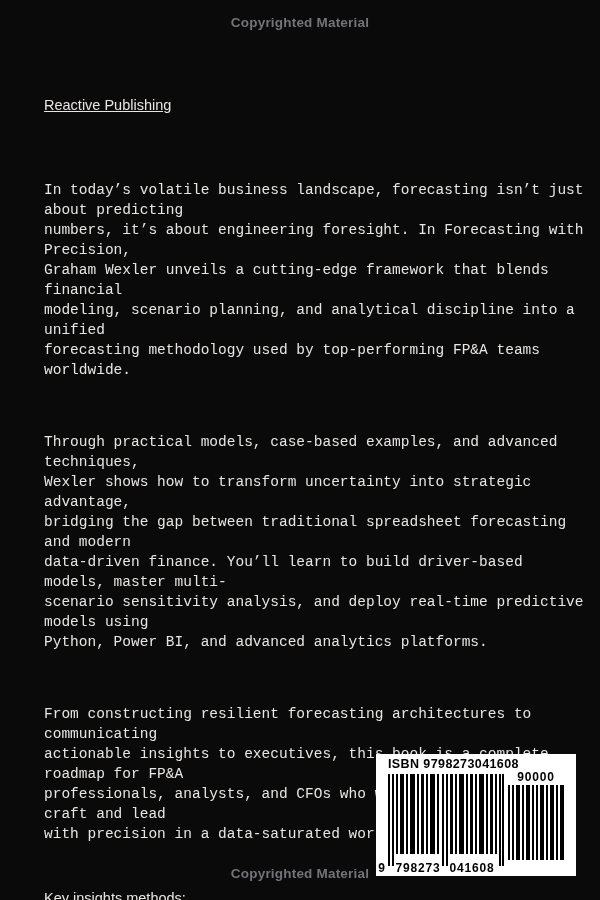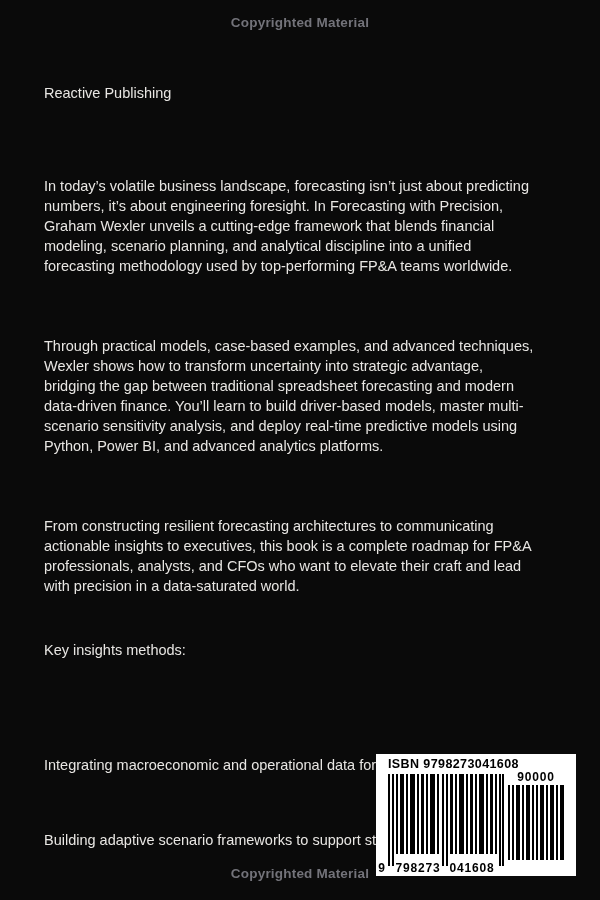--- a/index.html
+++ b/index.html
@@ -32,24 +32,26 @@
     position: absolute;
     left: 44px;
     top: 63px;
     width: 545px;
     color: #e8e6e3;
     font-size: 14.5px;
     line-height: 20px;
     white-space: pre-line;
   }
   .publisher {
-    margin: 0 0 17px 0;
+    margin: 12px 0 17px 0;
+    text-decoration: underline;
   }
   .para {
-    margin: 16px 0 4px 0;
+    margin: 8px 0 4px 0;
+    font-family: Liberation Mono, monospace;
   }
   .insights-heading {
     margin: 0 0 15px 0;
   }
   .insight {
     margin: 0 0 15px 0;
   }
 
   .barcode-box {
     position: absolute;

